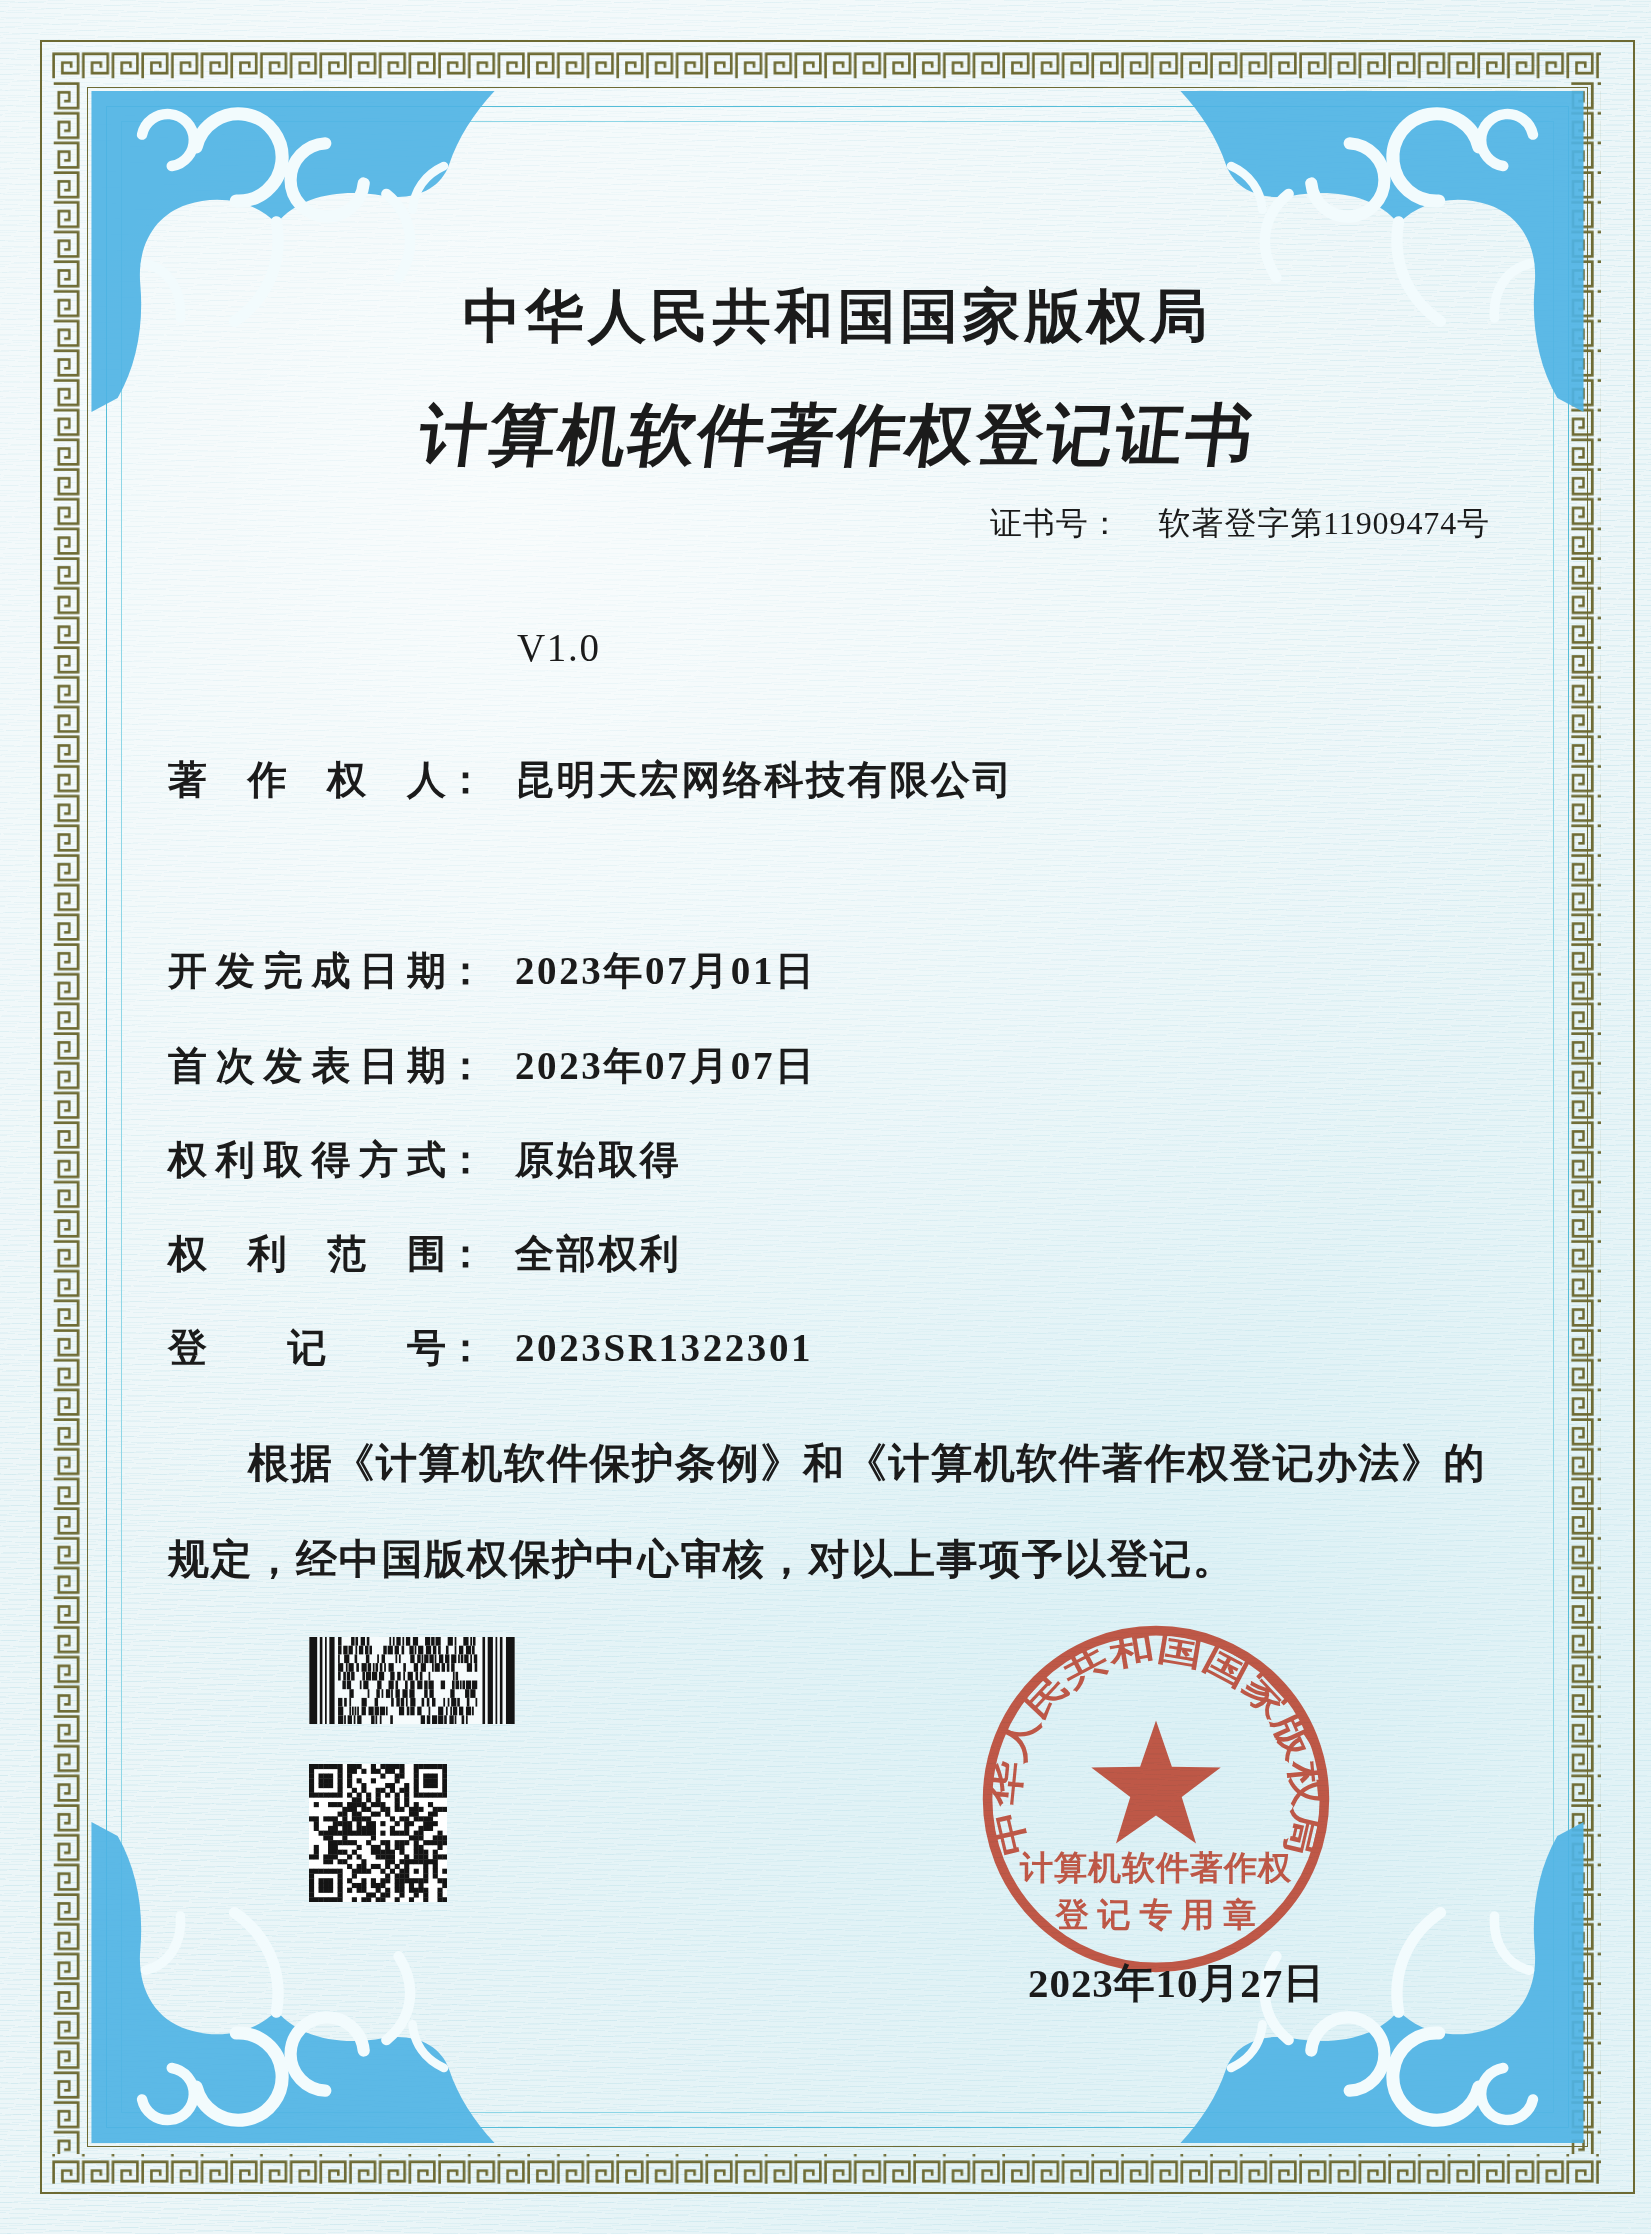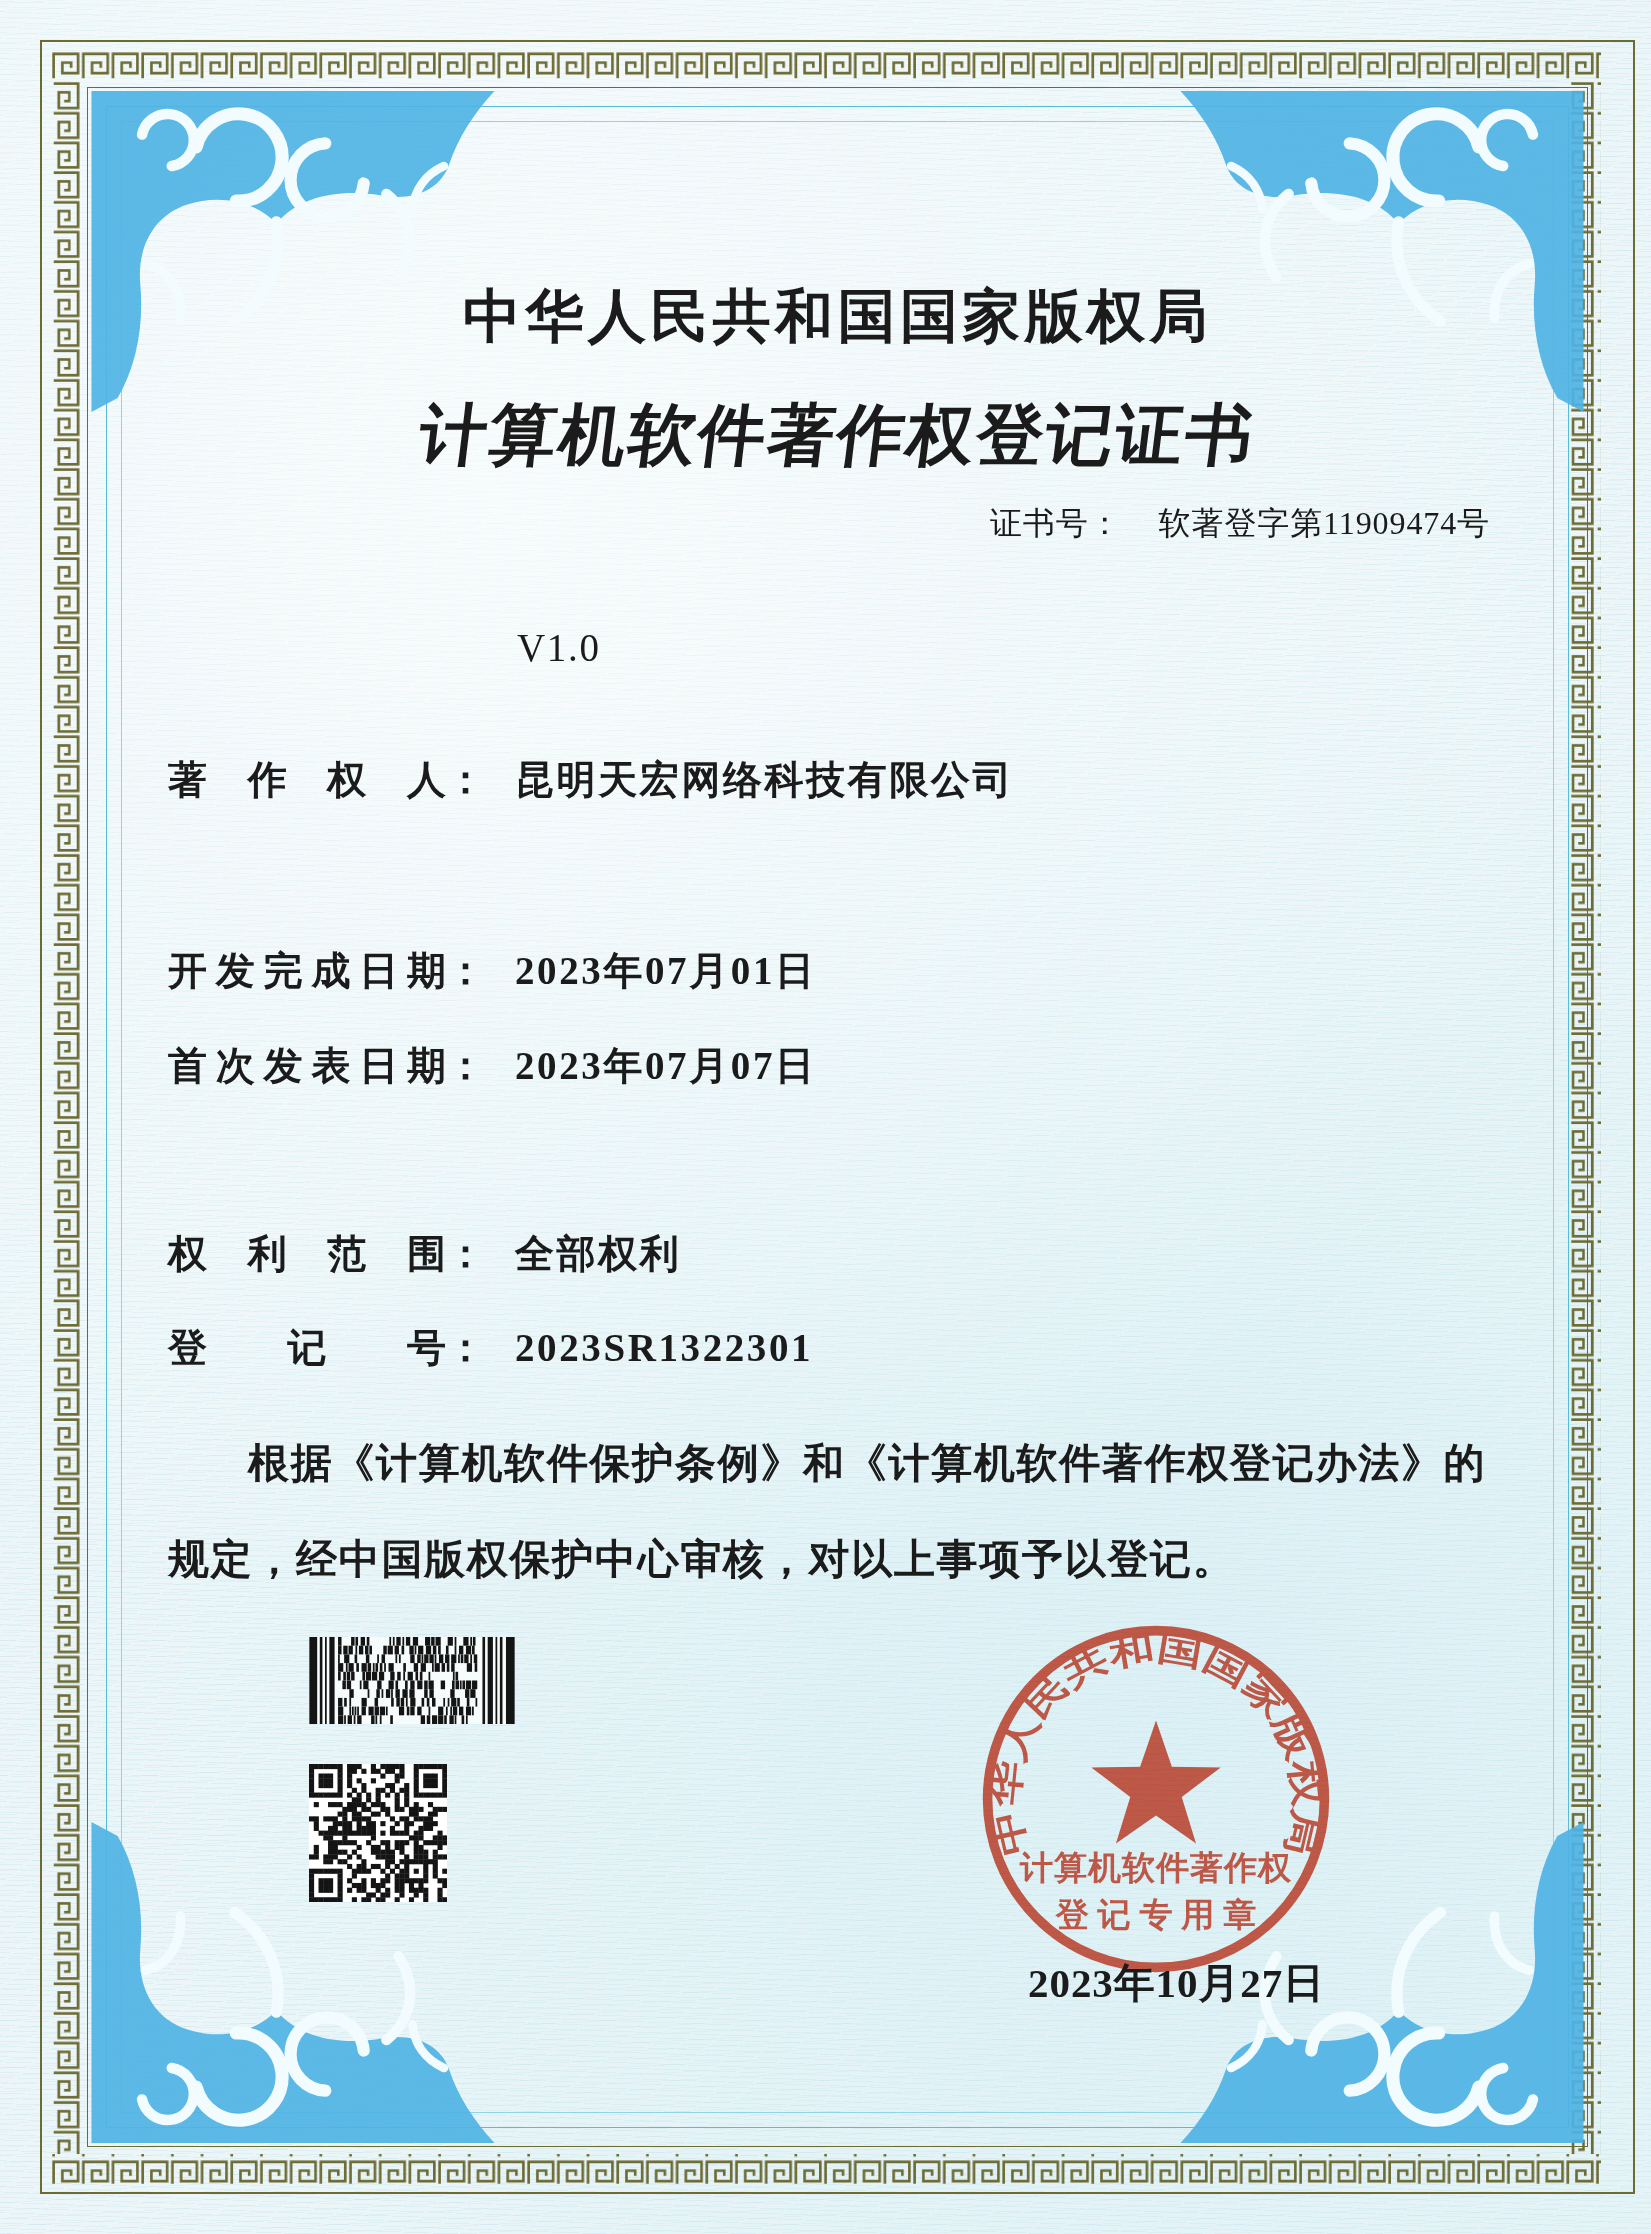--- a/index.html
+++ b/index.html
@@ -156,20 +156,23 @@
   </div>
 
   <div class="abs frow" style="top:944px">
     <span class="lbl">开发完成日期</span><span class="colon">：</span><span class="val">2023年07月01日</span>
   </div>
 
   <div class="abs frow" style="top:1039px">
     <span class="lbl">首次发表日期</span><span class="colon">：</span><span class="val">2023年07月07日</span>
   </div>
 
+  <div class="abs frow" style="top:1133px">
+    <span class="lbl">权利取得方式</span><span class="colon">：</span><span class="val">原始取得</span>
+  </div>
 
   <div class="abs frow" style="top:1227px">
     <span class="lbl">权利范围</span><span class="colon">：</span><span class="val">全部权利</span>
   </div>
 
   <div class="abs frow" style="top:1321px">
     <span class="lbl">登记号</span><span class="colon">：</span><span class="val">2023SR1322301</span>
   </div>
 
   <div class="abs stmt" style="left:248px;top:1436px">根据《计算机软件保护条例》和《计算机软件著作权登记办法》的</div>

